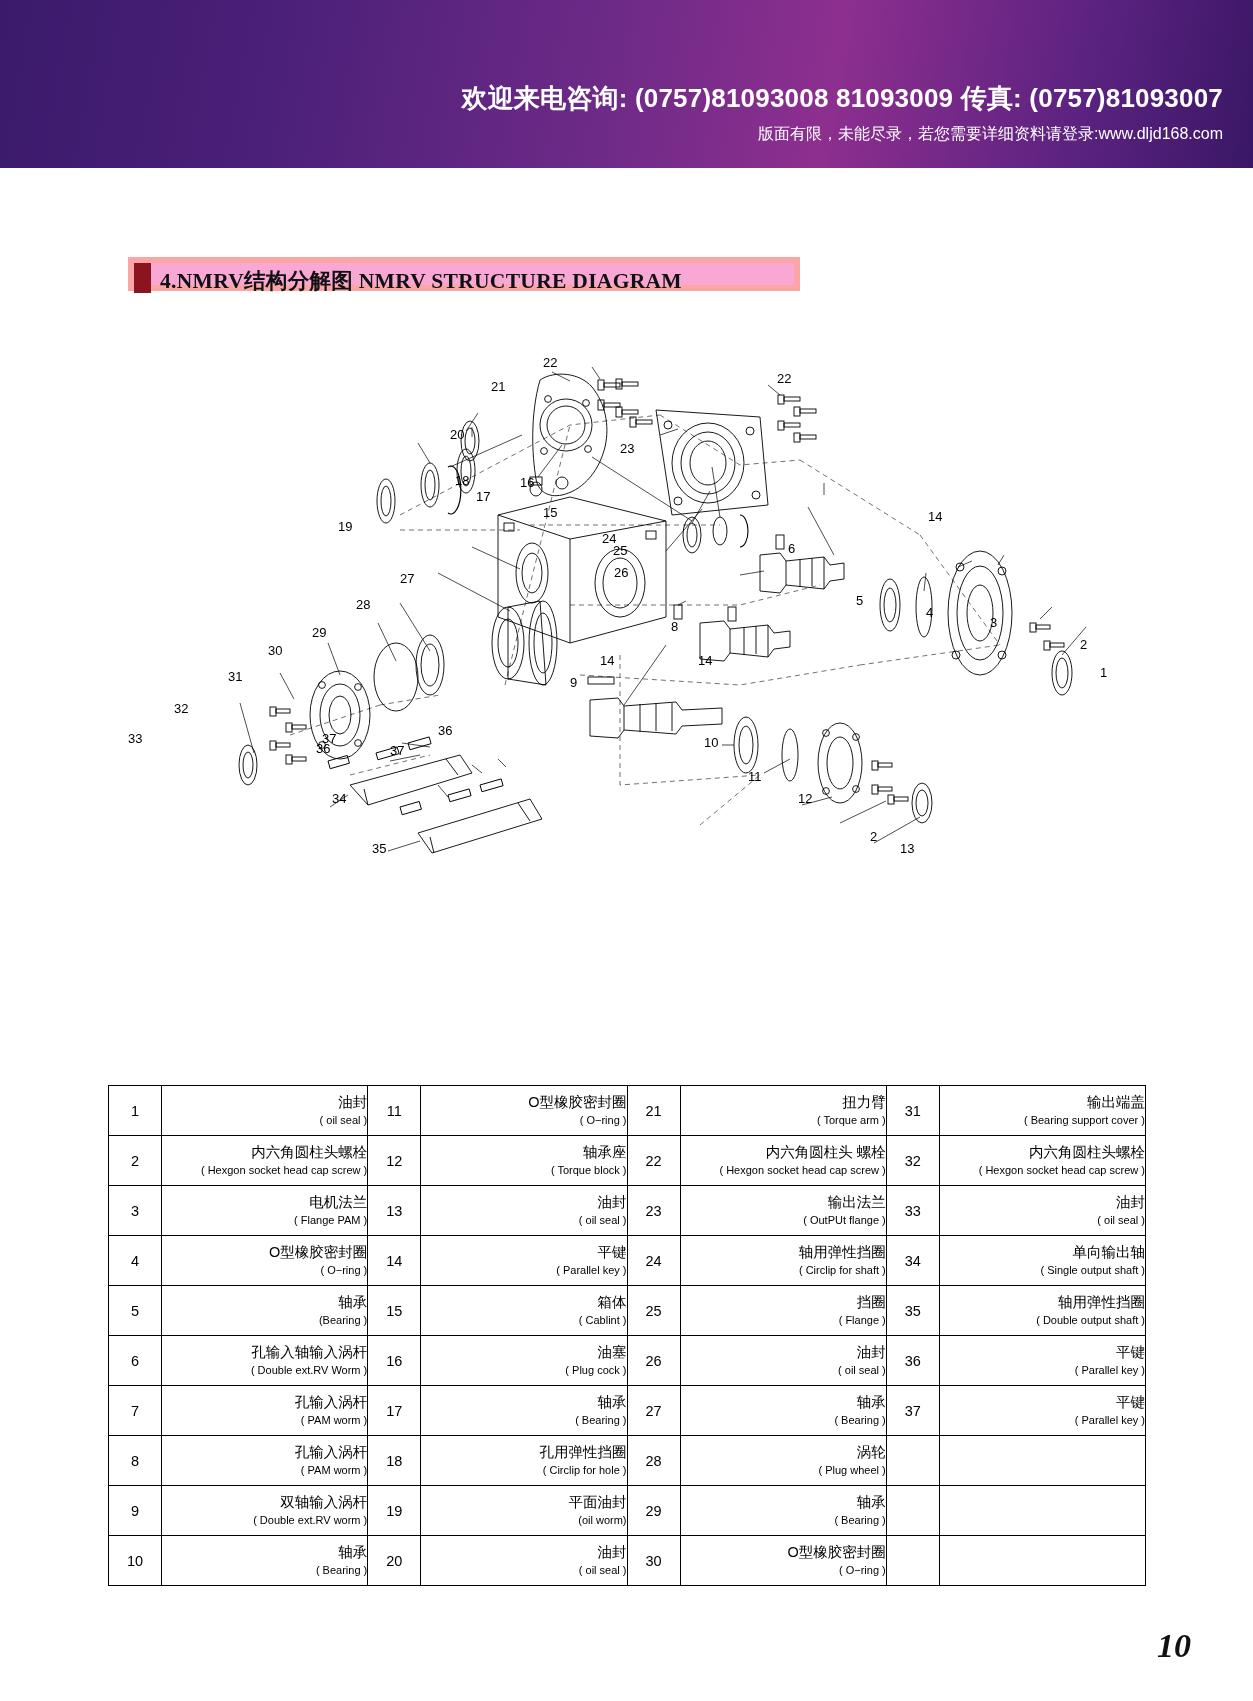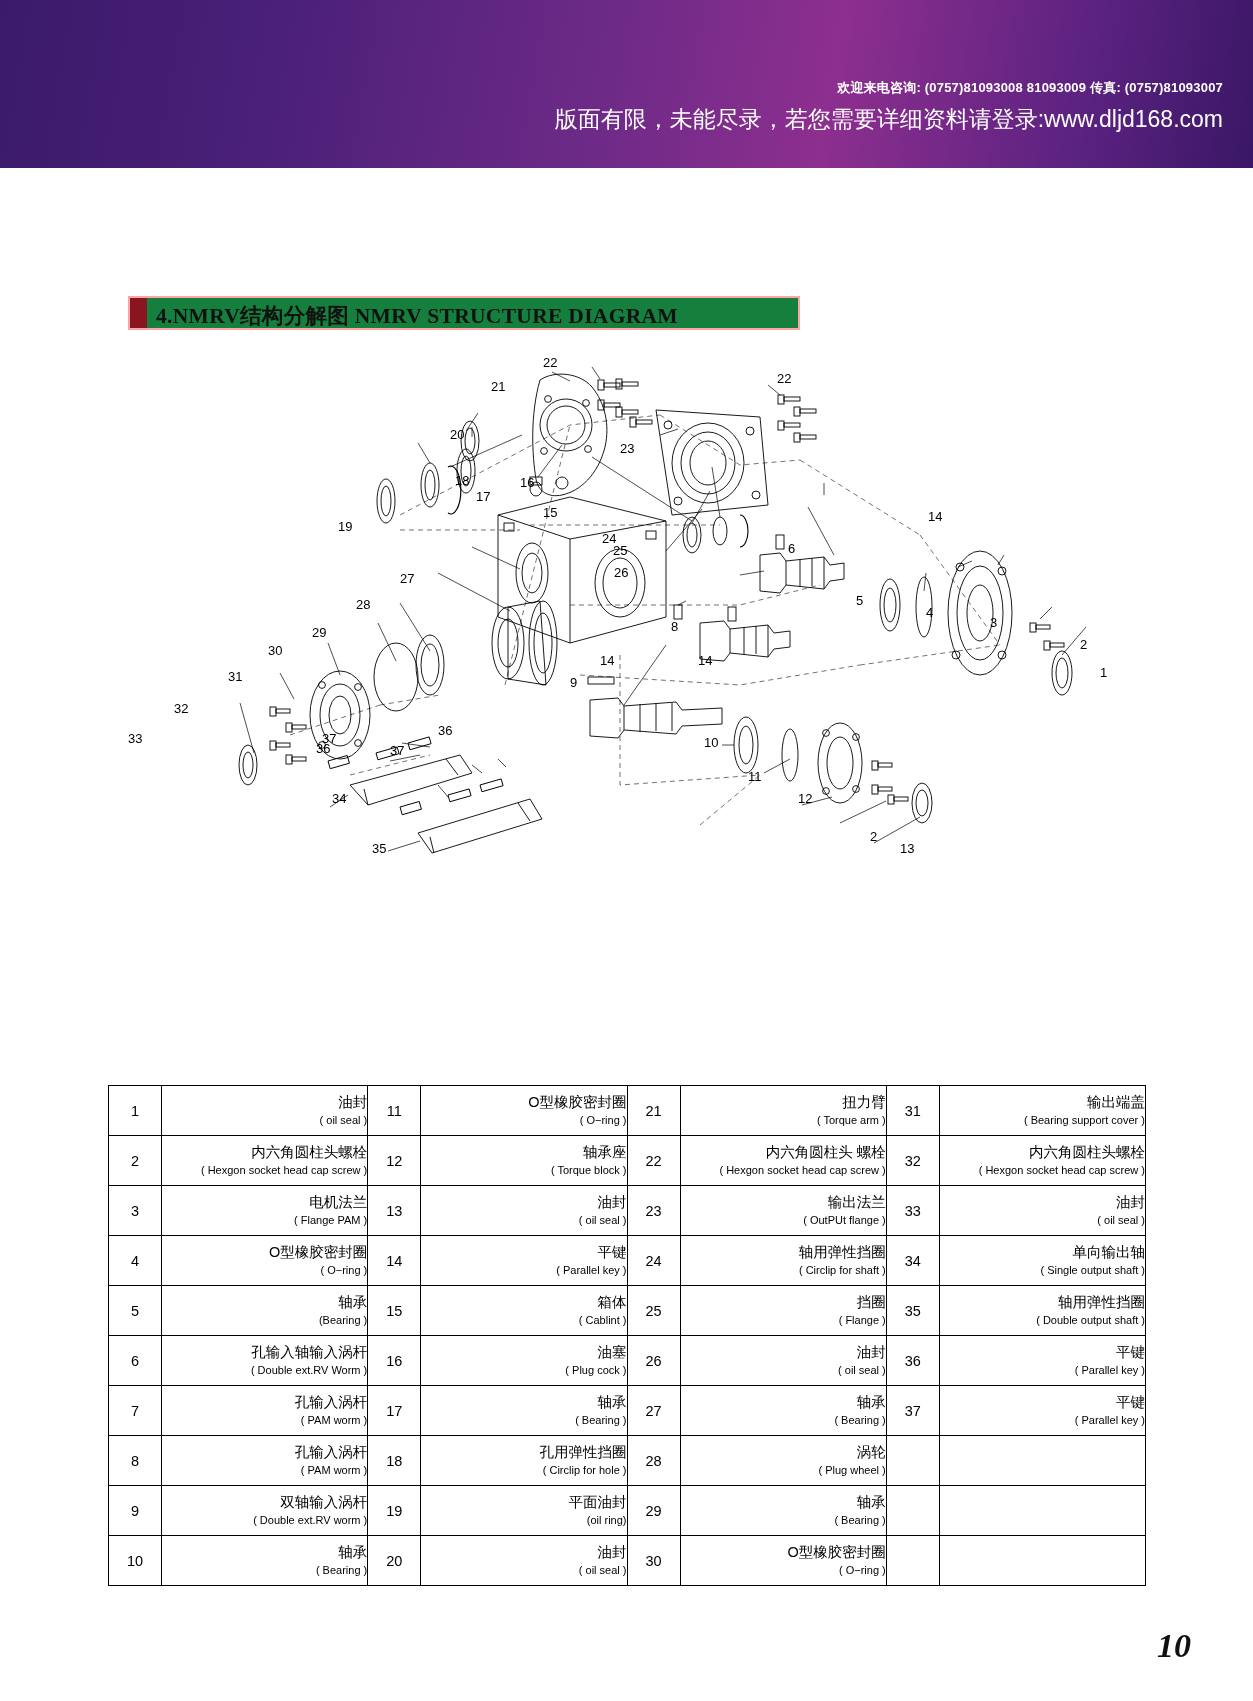--- a/index.html
+++ b/index.html
@@ -25,42 +25,41 @@
   }
   .header-text {
     position: absolute;
     right: 30px;
     top: 78px;
     text-align: right;
     color: #ffffff;
     line-height: 1.55;
   }
   .header-line1 {
-    font-size: 13px;
+    font-size: 26px;
     font-weight: bold;
     letter-spacing: 0.2px;
     white-space: nowrap;
   }
   .header-line2 {
-    font-size: 23px;
+    font-size: 16px;
     white-space: nowrap;
     margin-top: 4px;
   }
 
   
   .title-wrap {
     position: absolute;
     left: 128px;
     top: 257px;
     width: 672px;
     height: 34px;
-    border: 2px solid #fca5a5;
-    background: #15803d;
+    border: 6px solid #fca5a5;
+    background: #f9a8d4;
     box-sizing: border-box;
-    margin-top: 39px;
   }
   .title-bar-left {
     position: absolute;
     left: 0; top: 0;
     width: 17px; height: 30px;
     background: #8a1520;
   }
   .title-text {
     position: absolute;
     left: 26px;
@@ -617,21 +616,21 @@
     </tr>
     <tr>
       <td class="num-cell">9</td>
       <td class="name-cell">
         <span class="cn">双轴输入涡杆</span>
         <span class="en">( Double ext.RV worm )</span>
       </td>
       <td class="num-cell">19</td>
       <td class="name-cell">
         <span class="cn">平面油封</span>
-        <span class="en">(oil ring)</span>
+        <span class="en">(oil worm)</span>
       </td>
       <td class="num-cell">29</td>
       <td class="name-cell">
         <span class="cn">轴承</span>
         <span class="en">( Bearing )</span>
       </td>
       <td class="num-cell blank-cell"></td>
       <td class="name-cell blank-cell"></td>
     </tr>
     <tr>

